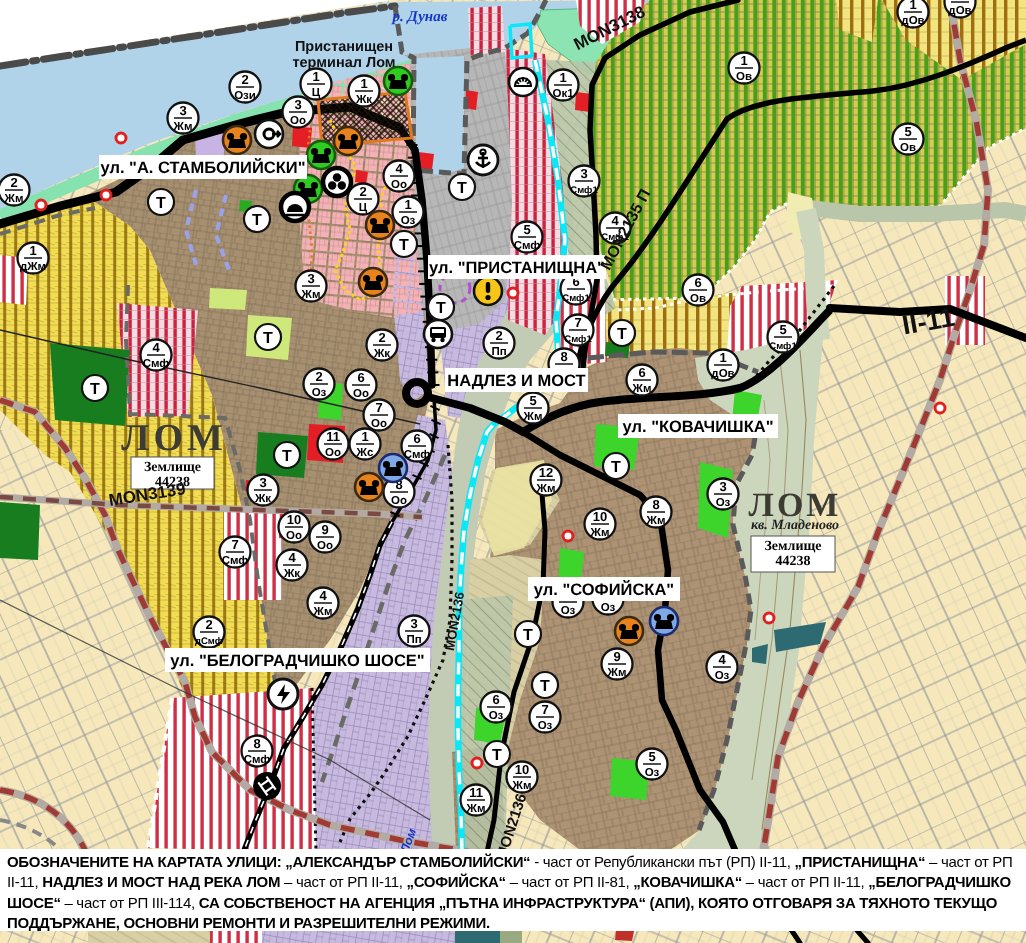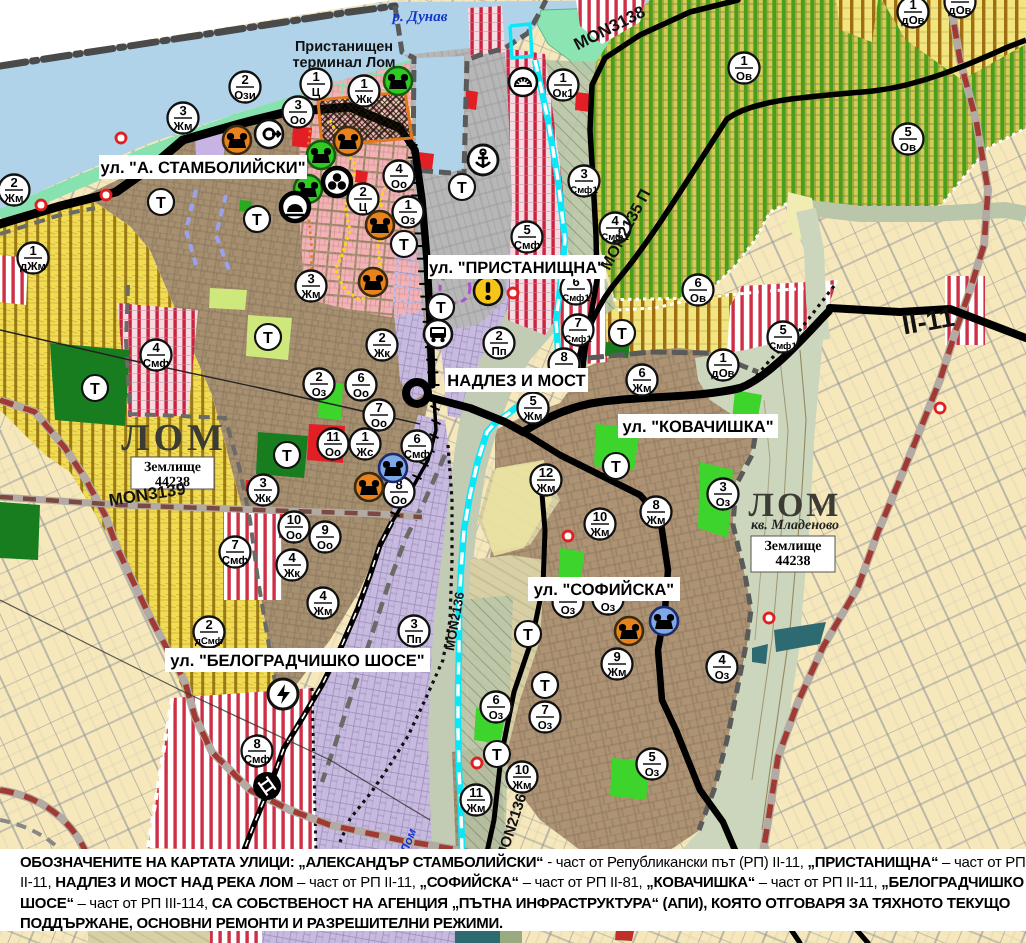--- a/index.html
+++ b/index.html
@@ -1,18 +1,18 @@
 <!DOCTYPE html>
 <html><head><meta charset="utf-8">
 <style>
 html,body{margin:0;padding:0;width:1026px;height:943px;overflow:hidden;background:#fff;}
 body{font-family:"Liberation Sans",sans-serif;}
 #map{position:absolute;left:0;top:0;}
 #strip{position:absolute;left:0;top:849px;width:1026px;height:82px;background:#fff;
- font-size:15px;line-height:20.4px;letter-spacing:-0.3px;color:#000;padding:3px 20px;box-sizing:border-box;
+ font-size:15px;line-height:20.4px;letter-spacing:-0.3px;color:#000;padding:3px 7px;box-sizing:border-box;
  white-space:nowrap;}
 b{font-weight:bold;}
 </style></head>
 <body>
 <svg id="map" width="1026" height="943" viewBox="0 0 1026 943" text-rendering="geometricPrecision" font-family="Liberation Sans, sans-serif">
 <defs>
 <pattern id="yz" width="11" height="11" patternUnits="userSpaceOnUse">
  <rect width="11" height="11" fill="#f2dc52"></rect>
         <rect x="3.2" width="3" height="11" fill="#9c7a14"></rect>
  <path d="M0 6 H11 M0 0 L11 3" stroke="#6a5a20" stroke-width="0.5" opacity="0.55"></path>

